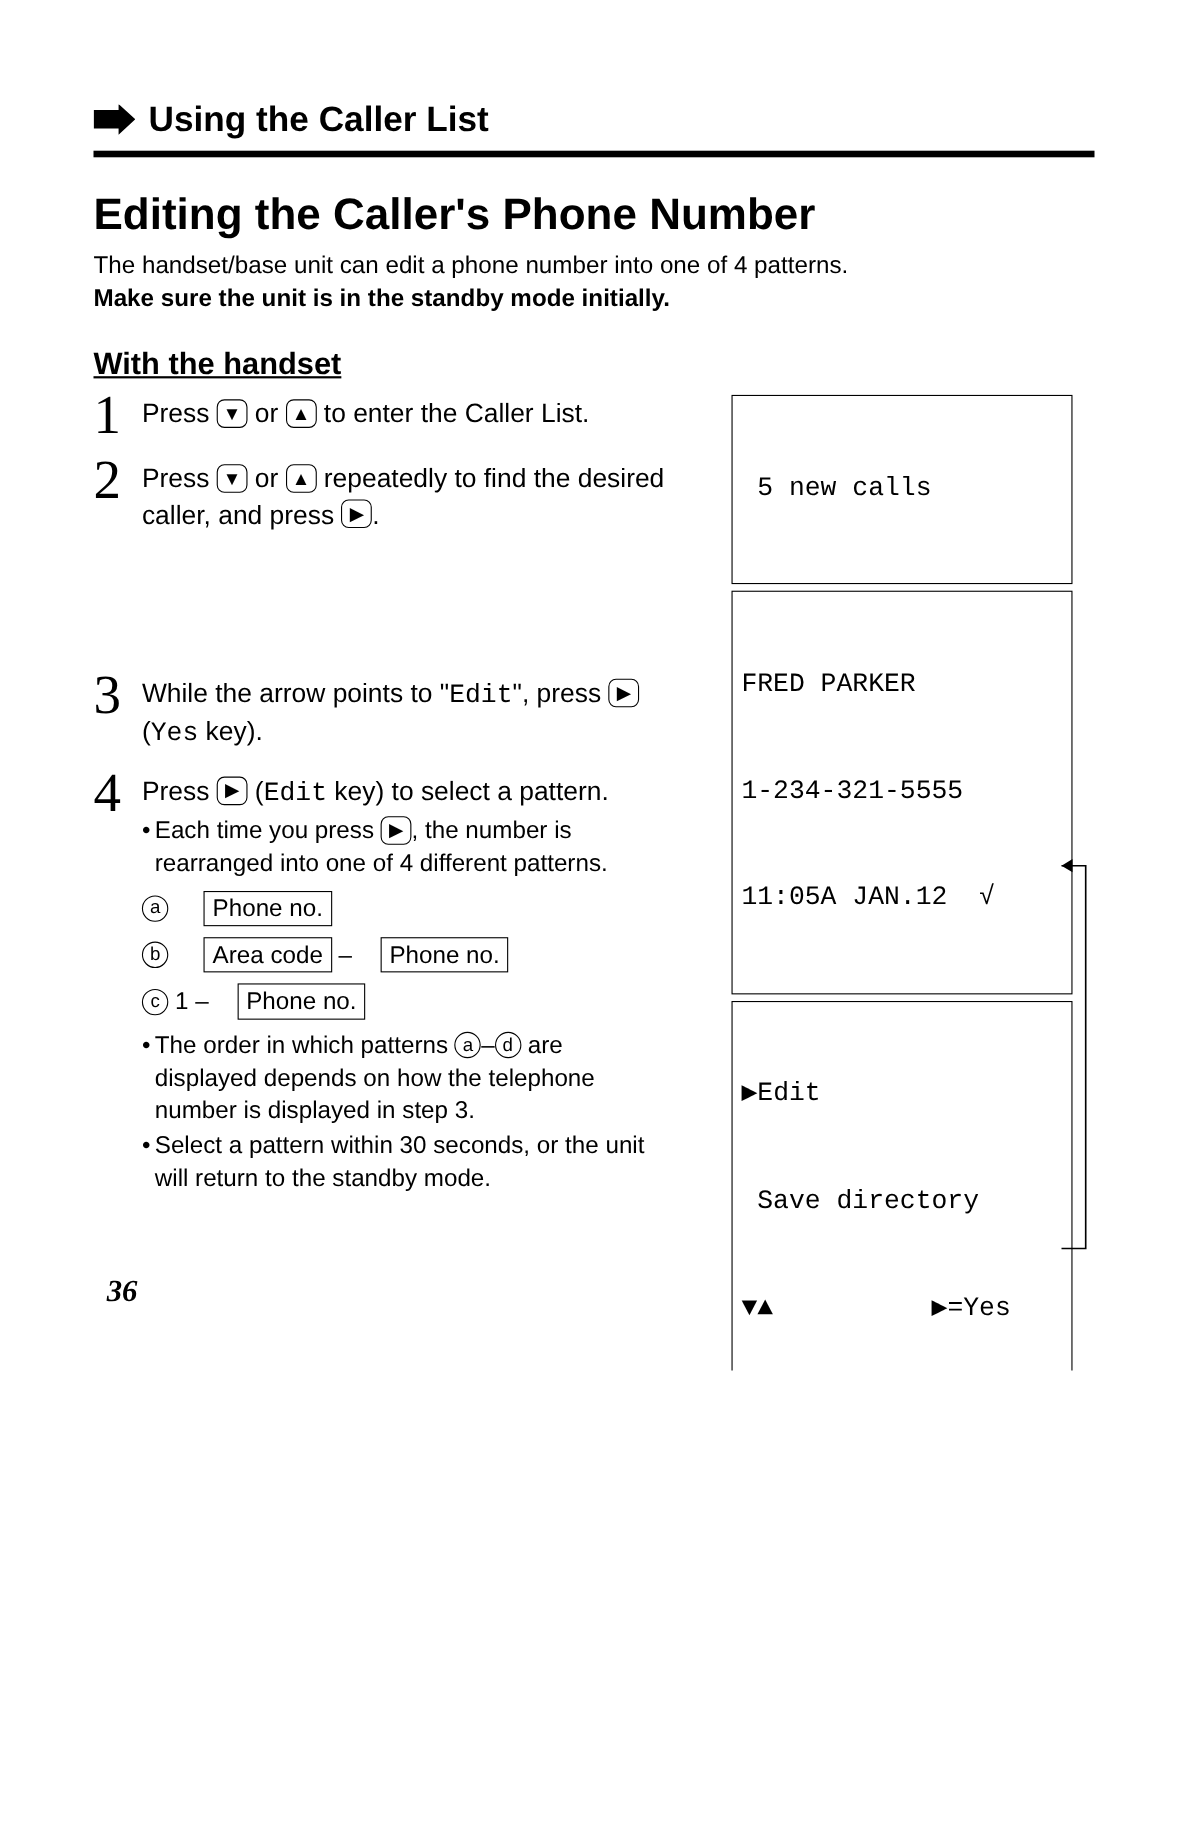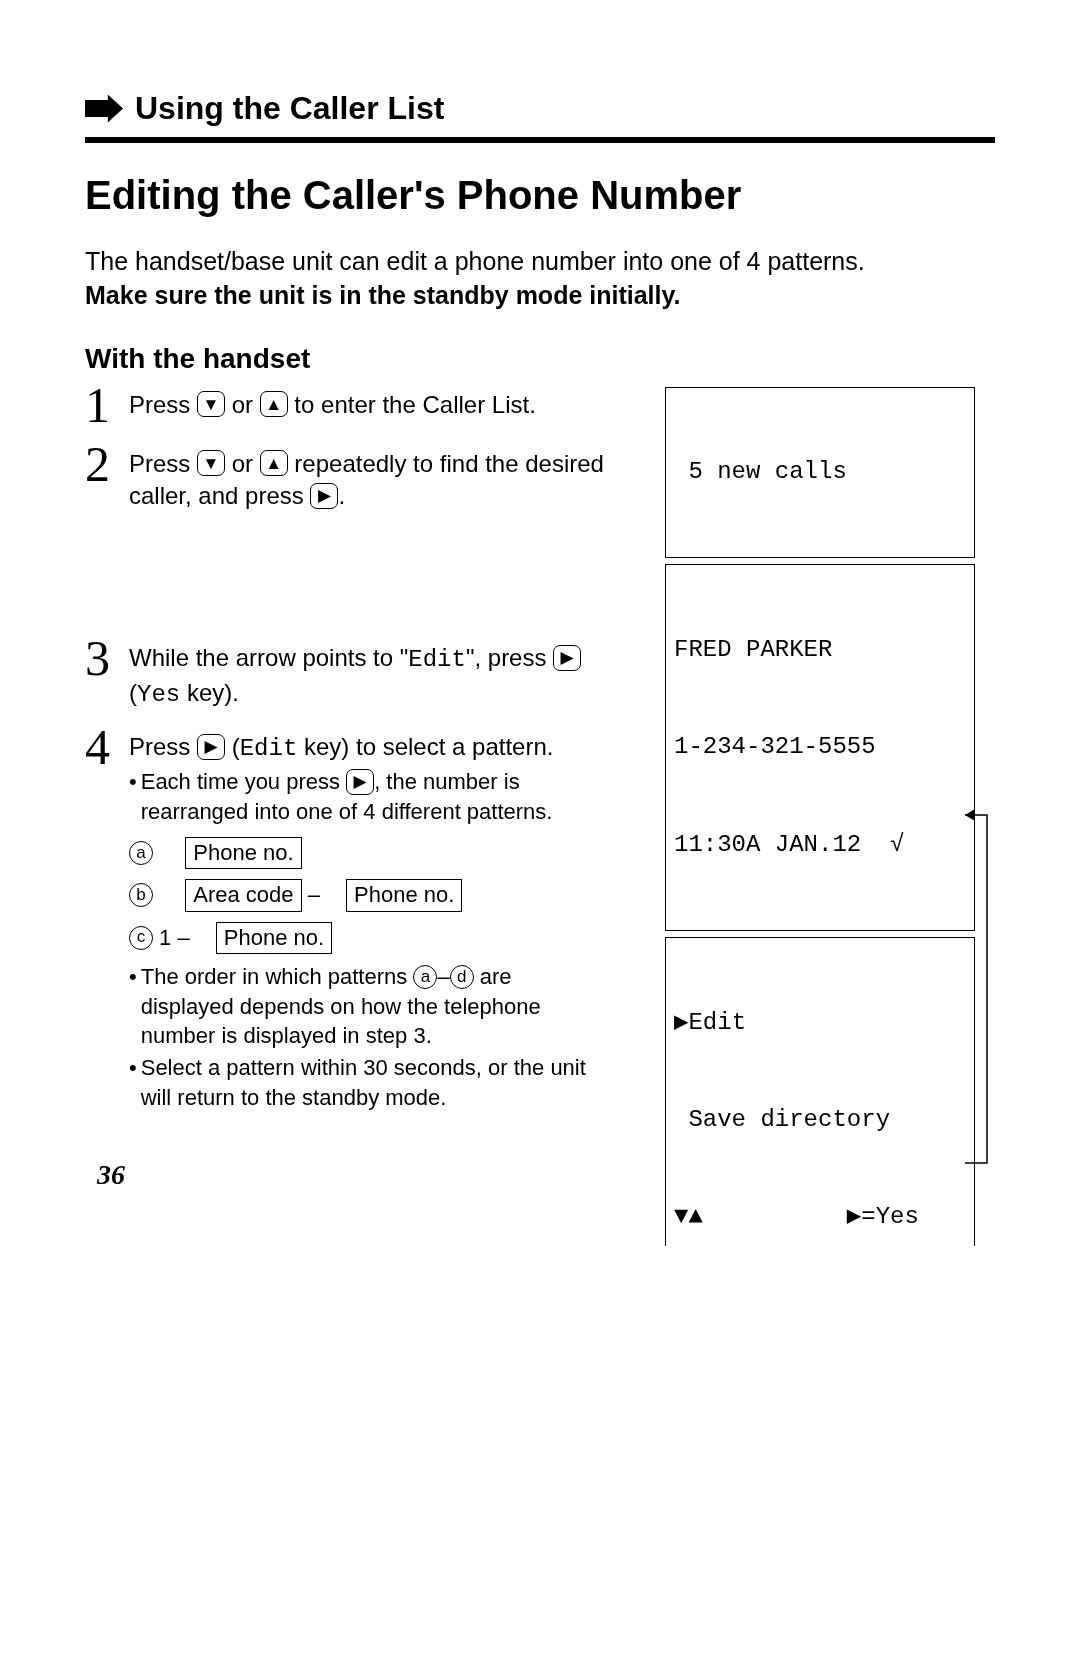--- a/index.html
+++ b/index.html
@@ -32,31 +32,32 @@
     font-weight: bold;
   }
   .rule {
     height: 6px;
     background: #000;
     margin-bottom: 30px;
   }
   .page-title {
     font-size: 40px;
     font-weight: bold;
-    margin: 18px 0 27px 0;
+    margin: 18px 0 8px 0;
   }
   .intro {
-    font-size: 25px;
+    font-size: 22px;
     line-height: 1.35;
     margin: 0 0 30px 0;
   }
   .subheading {
     font-size: 28px;
     font-weight: bold;
     margin: 0 0 8px 0;
+    text-decoration: underline;
   }
   .columns {
     display: flex;
     gap: 20px;
   }
   .left-col { flex: 1 1 480px; }
   .right-col { flex: 0 0 370px; position: relative; padding-top: 4px; }
   .step {
     display: flex;
     gap: 14px;
@@ -228,21 +229,21 @@
 
     <div class="right-col">
 
       <div class="lcd">
         <div> 5 new calls</div>
       </div>
 
       <div class="lcd">
         <div>FRED PARKER</div>
         <div>1-234-321-5555</div>
-        <div>11:30A JAN.12  √</div>
+        <div>11:05A JAN.12  √</div>
       </div>
 
       <div class="lcd">
         <div>▶Edit</div>
         <div> Save directory</div>
         <div>▼▲          ▶=Yes</div>
       </div>
 
       <div class="lcd">
         <div>FRED PARKER</div>

